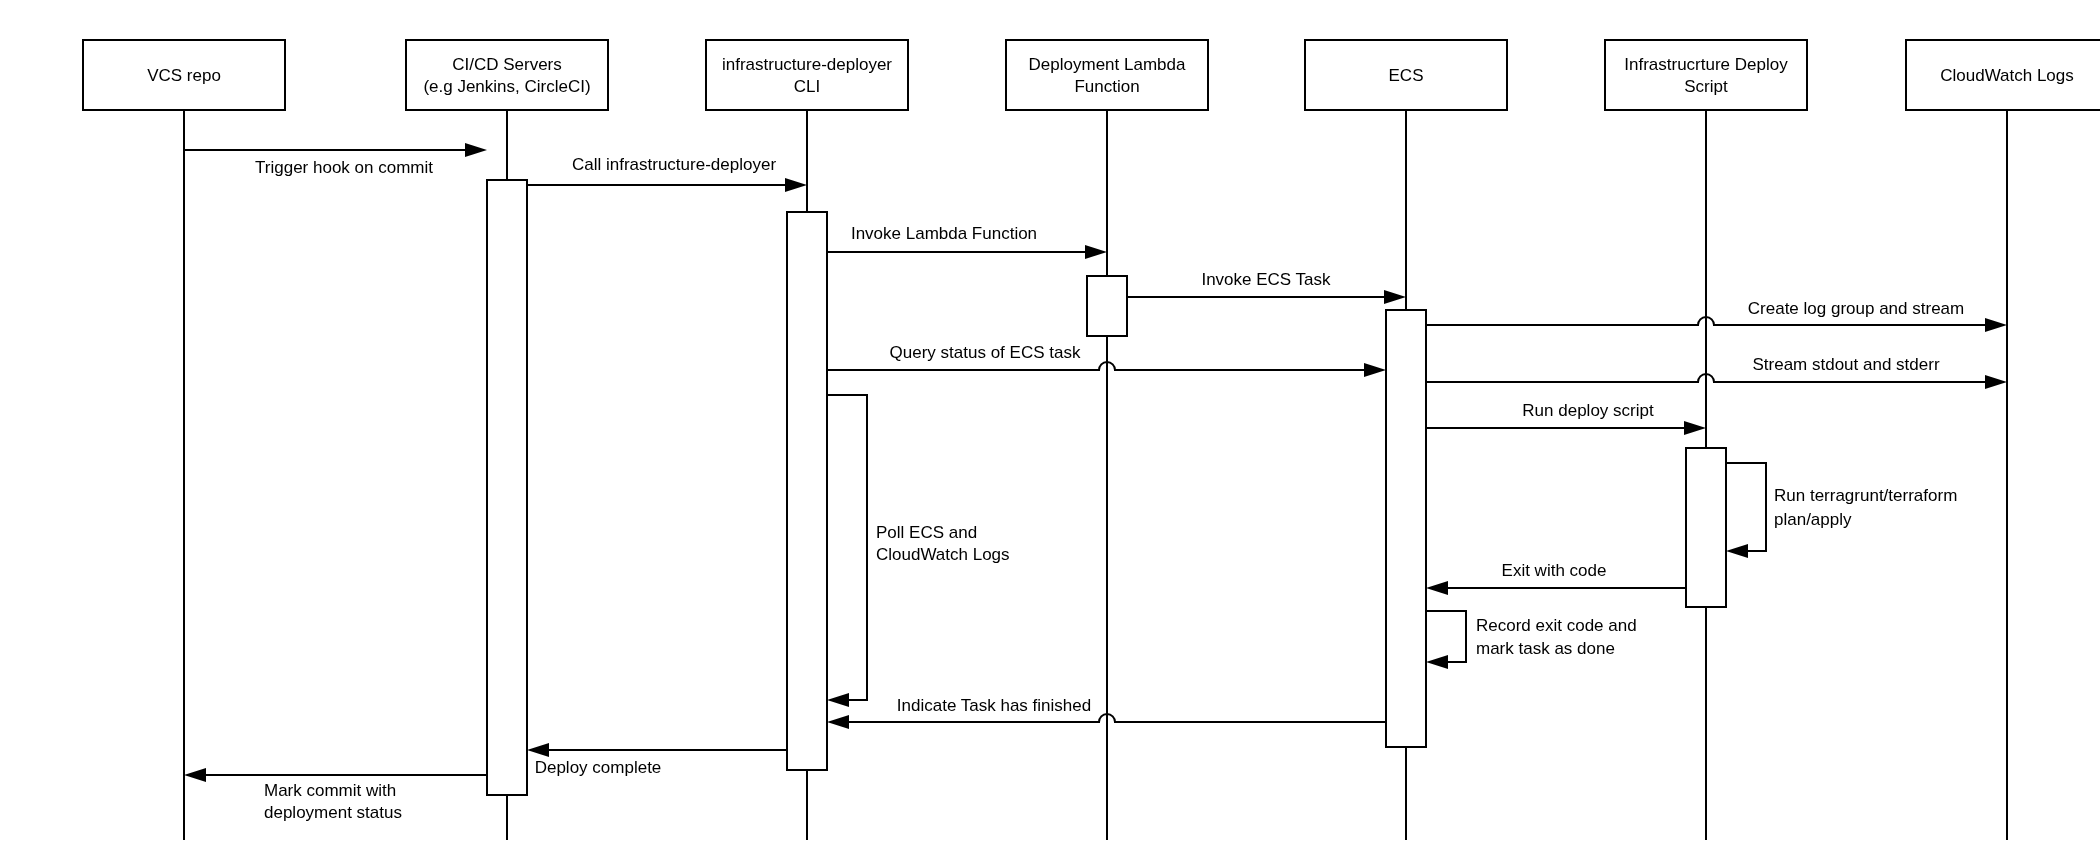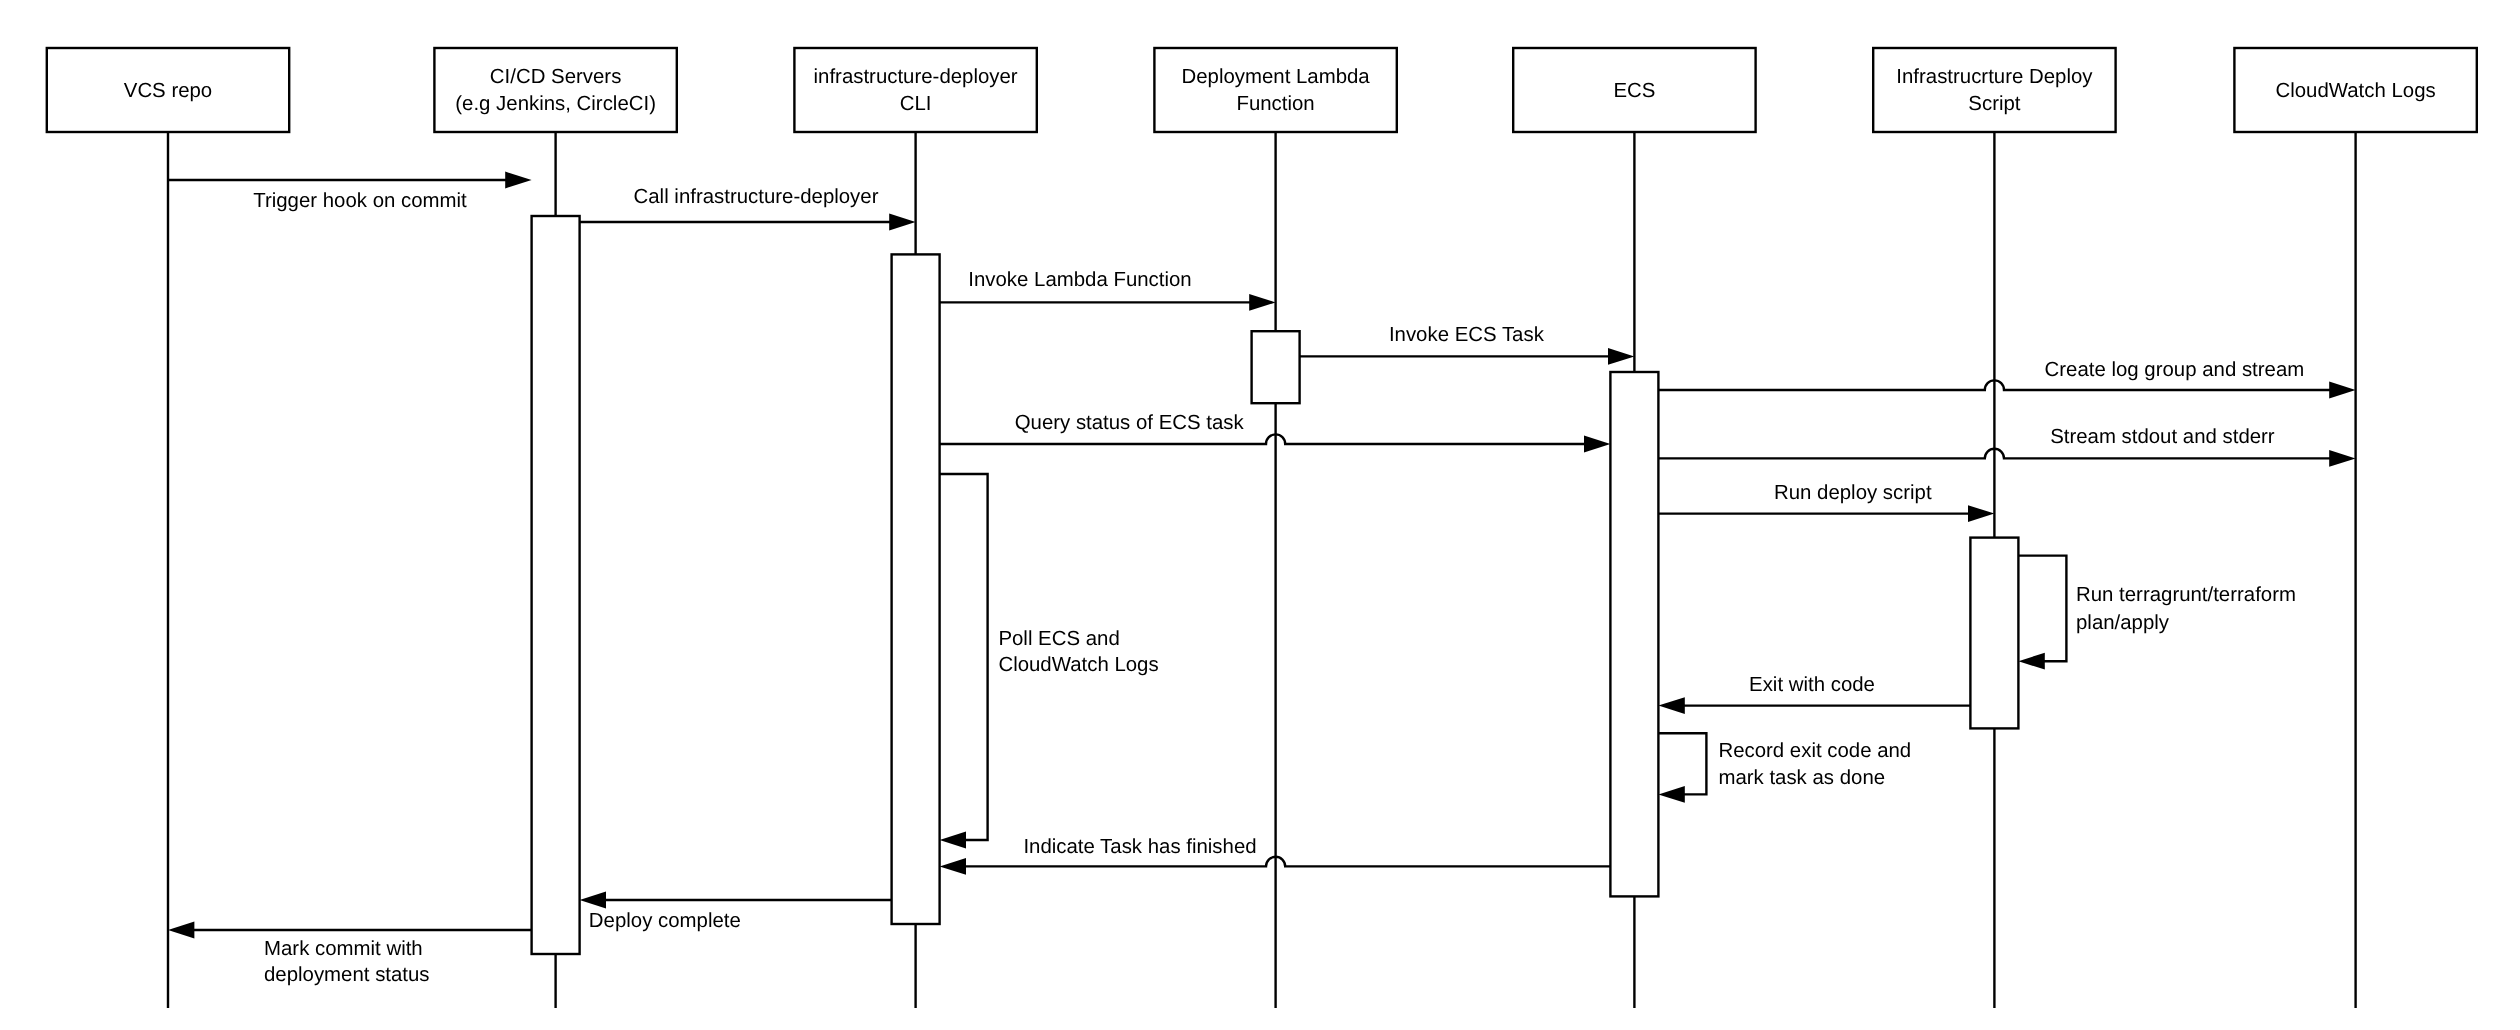--- a/index.html
+++ b/index.html
@@ -1,20 +1,21 @@
 <!DOCTYPE html>
 <html><head>
 <meta charset="utf-8">
 <style>
   html, body { margin: 0; padding: 0; background: #ffffff; }
   #stage {
     position: relative;
     width: 1716px; height: 858px;
     background: #ffffff;
     font-family: "Liberation Sans", sans-serif;
+    padding-left: 44px;
   }
   svg text {
     font-family: "Liberation Sans", sans-serif;
     font-size: 17px;
     fill: #000000;
   }
 </style>
 </head>
 <body>
 

